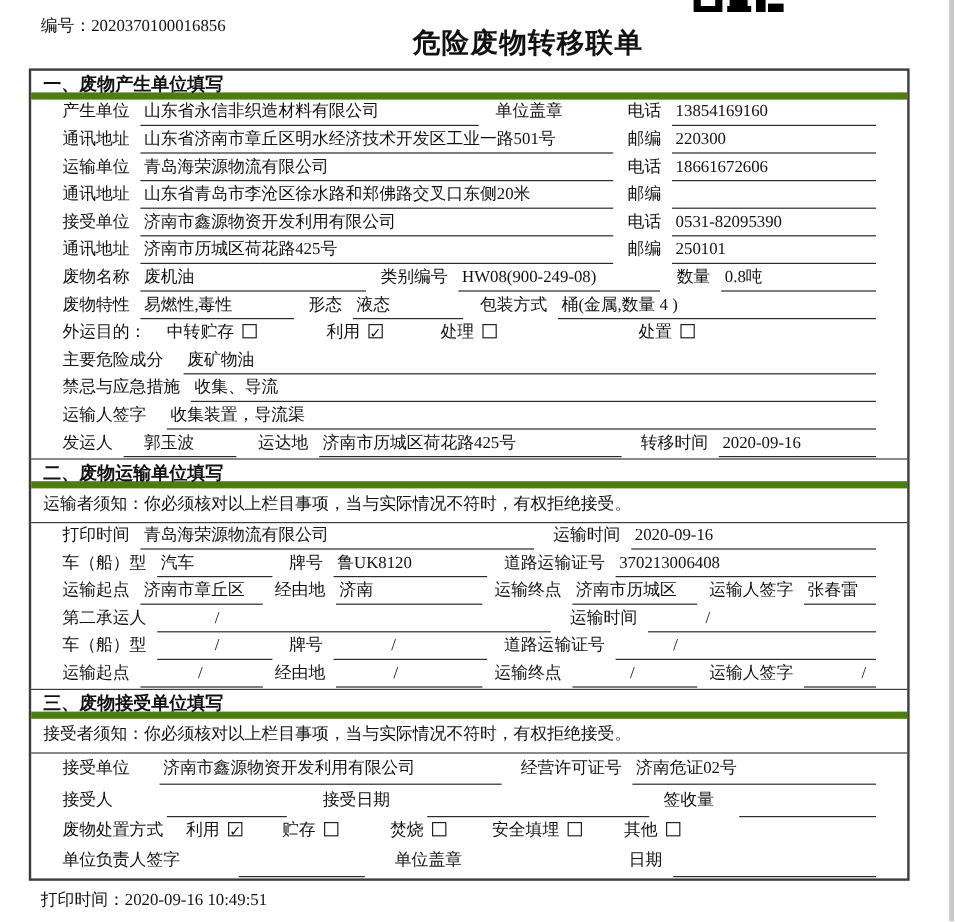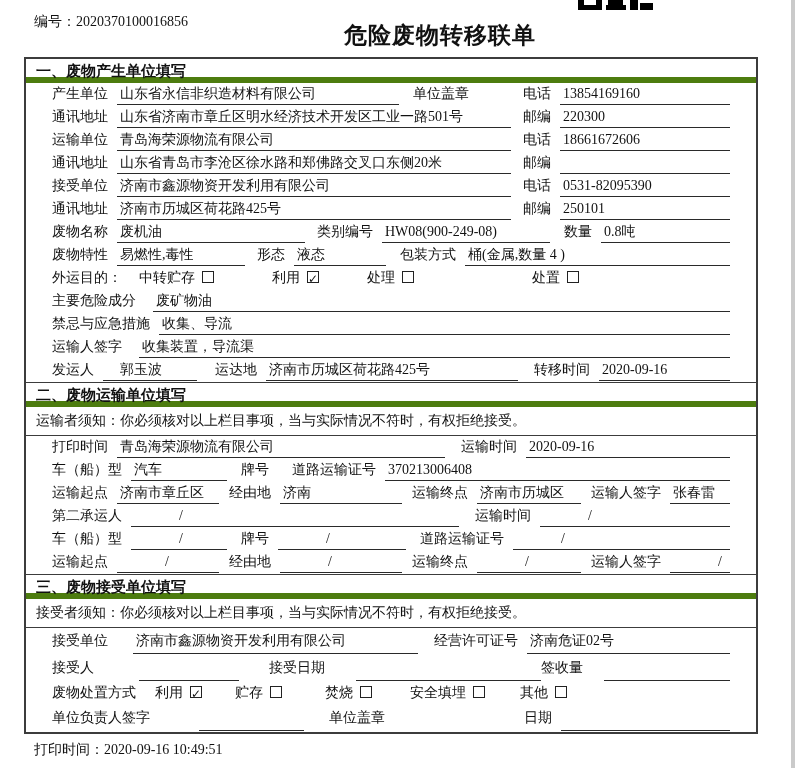--- a/index.html
+++ b/index.html
@@ -189,20 +189,21 @@
       <span class="lbl">打印时间</span>
       <span class="fill" style="width:328px">青岛海荣源物流有限公司</span>
       <span class="lbl" style="margin-left:16px">运输时间</span>
       <span class="fill grow">2020-09-16</span>
     </div>
 
     <div class="row">
       <span class="lbl">车（船）型</span>
       <span class="fill" style="width:96px">汽车</span>
       <span class="lbl" style="margin-left:14px">牌号</span>
+      <span class="fill" style="width:128px">鲁UK8120</span>
       <span class="lbl" style="margin-left:14px">道路运输证号</span>
       <span class="fill grow">370213006408</span>
     </div>
 
     <div class="row">
       <span class="lbl">运输起点</span>
       <span class="fill" style="width:102px">济南市章丘区</span>
       <span class="lbl" style="margin-left:10px">经由地</span>
       <span class="fill" style="width:122px">济南</span>
       <span class="lbl" style="margin-left:10px">运输终点</span>
@@ -248,21 +249,21 @@
       <span class="fill" style="width:285px;margin-left:16px">济南市鑫源物资开发利用有限公司</span>
       <span class="lbl" style="margin-left:16px">经营许可证号</span>
       <span class="fill grow">济南危证02号</span>
     </div>
 
     <div class="row tall">
       <span class="lbl">接受人</span>
       <span class="fill" style="width:100px;margin-left:36px"></span>
       <span class="lbl" style="margin-left:30px">接受日期</span>
       <span class="fill" style="width:185px;margin-left:22px"></span>
-      <span class="lbl" style="">签收量</span>
+      <span class="lbl" style="margin-left:12px">签收量</span>
       <span class="fill grow" style="margin-left:12px"></span>
     </div>
 
     <div class="row">
       <span class="lbl">废物处置方式</span>
       <span class="opt" style="margin-left:10px">
         <span class="opt-lbl">利用</span><span class="cb checked"></span>
       </span>
       <span class="opt" style="margin-left:33px">
         <span class="opt-lbl">贮存</span><span class="cb"></span>

